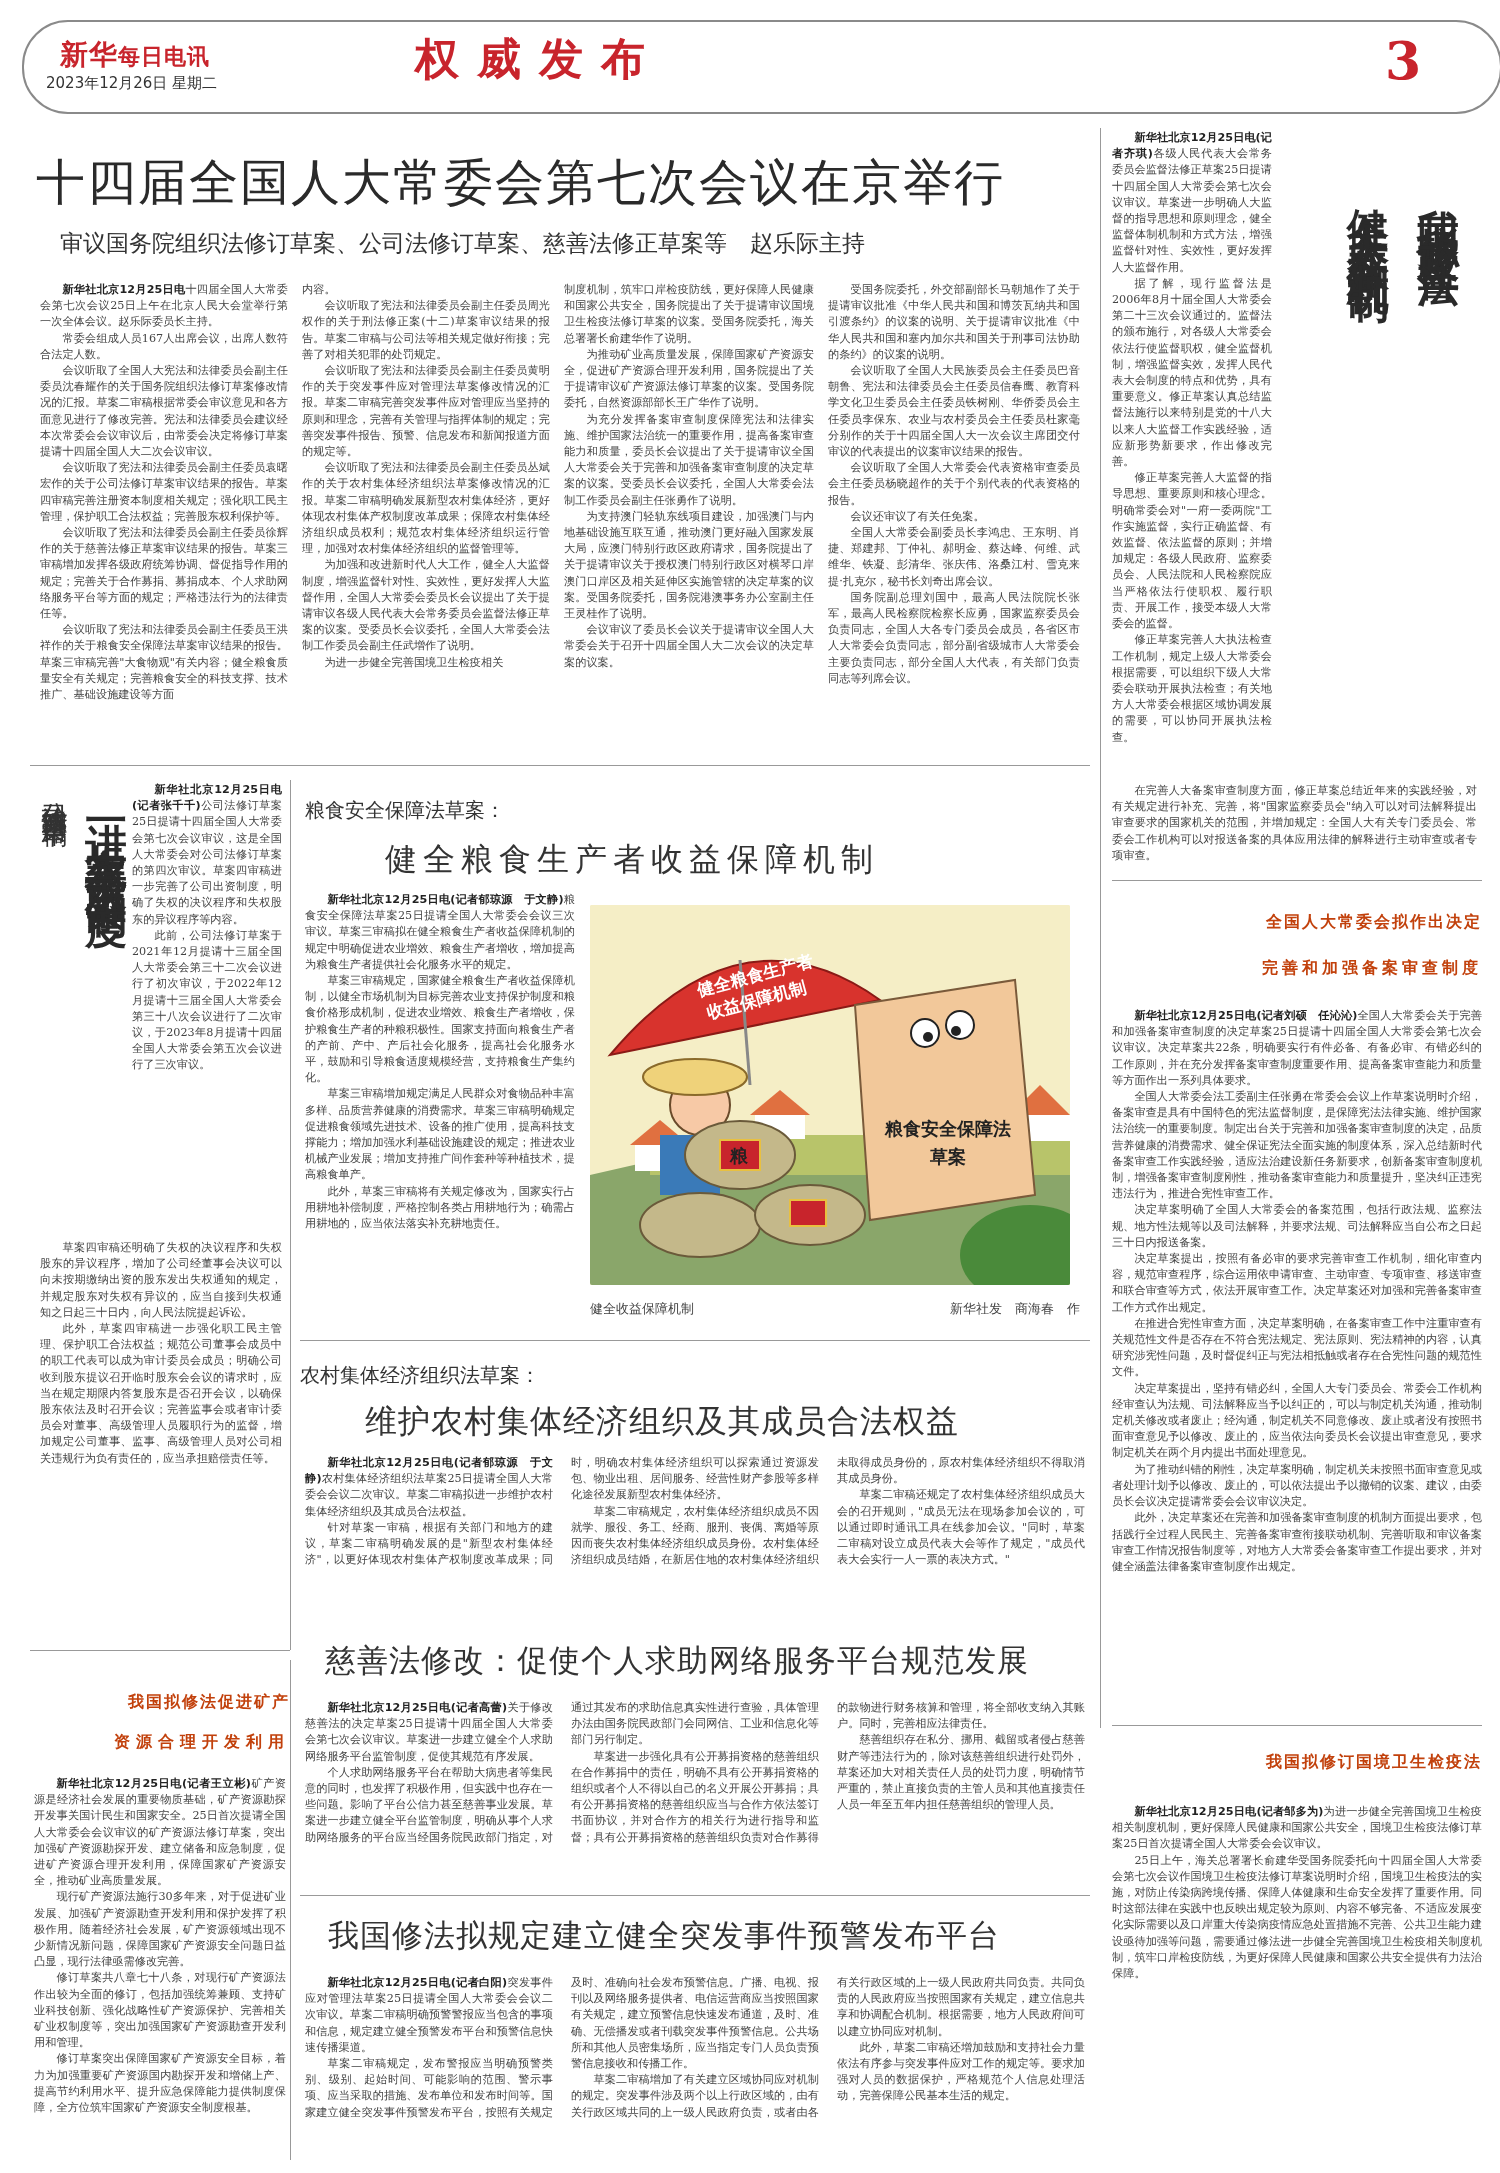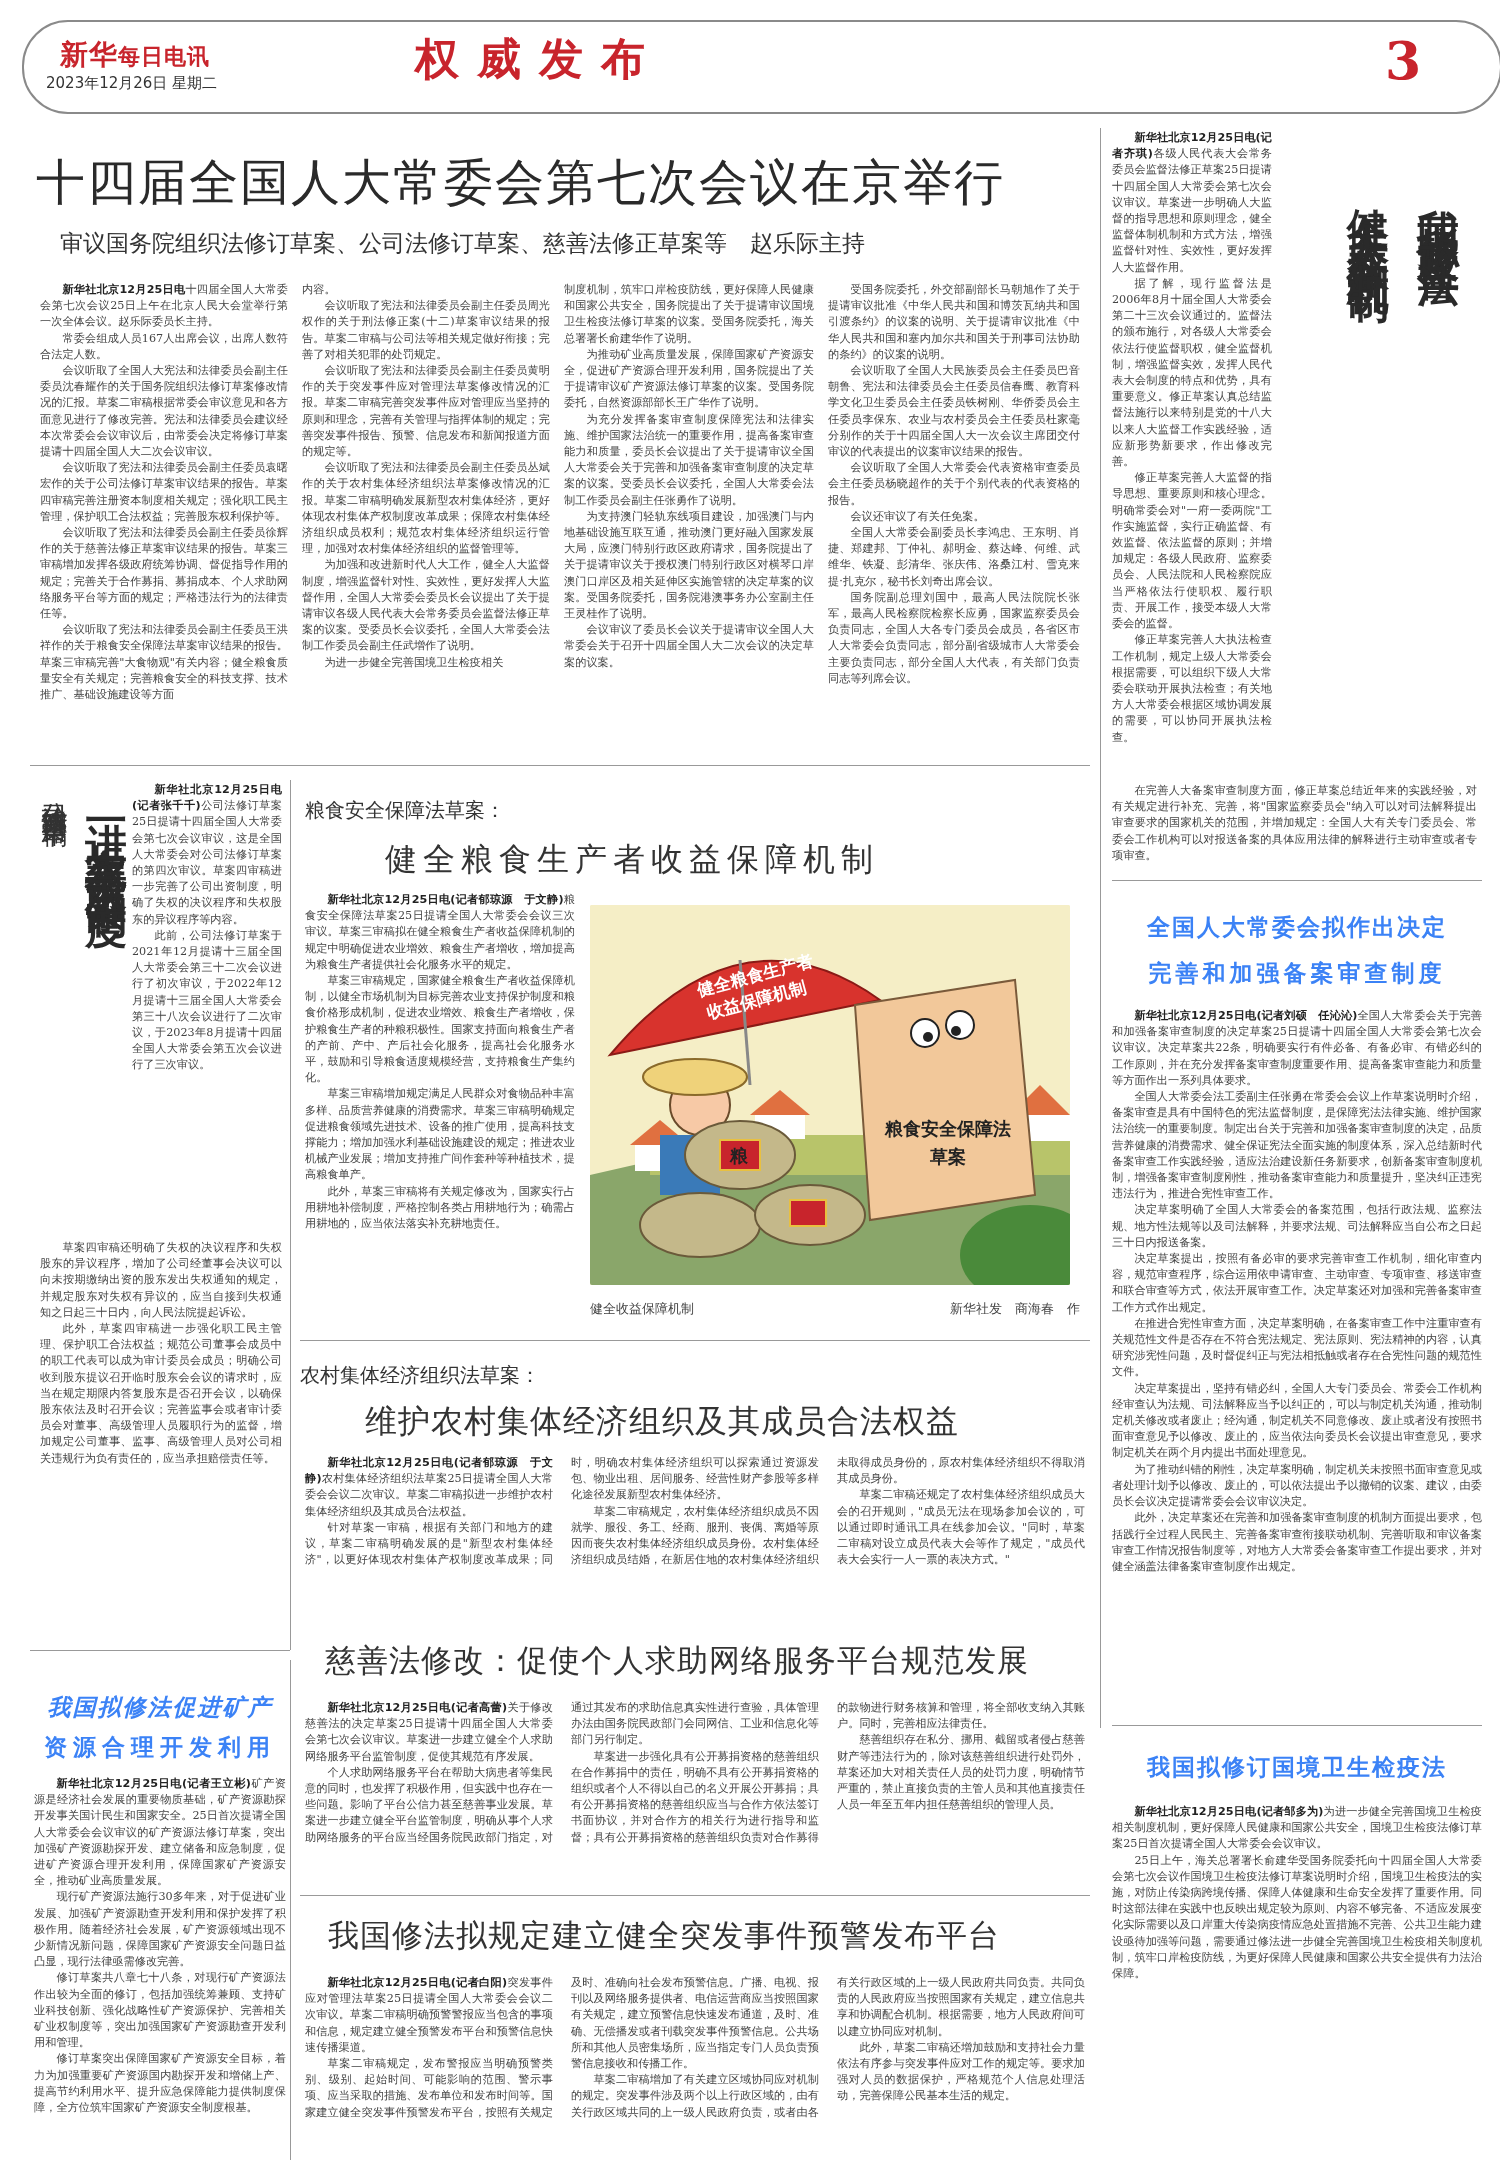--- a/index.html
+++ b/index.html
@@ -23,21 +23,21 @@
   .col p { text-indent: 2em; }
   .col .lead { font-weight: bold; color: #222; font-family: "DejaVu Sans", sans-serif; }
 
   .vtitle { writing-mode: vertical-rl; font-weight: bold; color: #2a2a2a; }
   .vt-big { font-size: 42px; letter-spacing: 8px; }
   .vt-small { font-size: 26px; font-weight: normal; font-family: "DejaVu Sans", sans-serif; letter-spacing: 2px; color: #333; }
 
   .kicker { font-size: 20px; color: #333; font-family: "DejaVu Sans", sans-serif; }
   .sechead { font-size: 32px; color: #333; letter-spacing: 6px; }
   .sechead2 { font-size: 32px; color: #333; font-weight: bold; letter-spacing: 1px; }
-  .boxhead { font-size: 23px; font-weight: bold; color: #3b82f6; text-align: center; letter-spacing: 2px; }
+  .boxhead { font-size: 16px; font-weight: bold; color: #c2410c; text-align: right; letter-spacing: 2px; }
 
   .divider { background: #999; height: 1px; }
   .vdivider { background: #999; width: 1px; }
 
   
   .illus { left: 590px; top: 905px; width: 480px; height: 380px; background: #f3ecc4; overflow: hidden; border-radius: 2px; }
   .caption { font-size: 13px; color: #444; }
 </style>
 </head>
 <body>
@@ -189,21 +189,21 @@
 <div class="abs sechead2" style="left:365px;top:1400px;font-weight:normal;">维护农村集体经济组织及其成员合法权益</div>
 <div class="abs col" style="left:305px;top:1455px;width:780px;column-count:3;column-gap:18px;">
   <p><span class="lead">新华社北京12月25日电(记者郁琼源　于文静)</span><span>农村集体经济组织法草案25日提请全国人大常委会会议二次审议。草案二审稿拟进一步维护农村集体经济组织及其成员合法权益。</span></p>
   <p>针对草案一审稿，根据有关部门和地方的建议，草案二审稿明确发展的是"新型农村集体经济"，以更好体现农村集体产权制度改革成果；同时，明确农村集体经济组织可以探索通过资源发包、物业出租、居间服务、经营性财产参股等多样化途径发展新型农村集体经济。</p>
   <p>草案二审稿规定，农村集体经济组织成员不因就学、服役、务工、经商、服刑、丧偶、离婚等原因而丧失农村集体经济组织成员身份。农村集体经济组织成员结婚，在新居住地的农村集体经济组织未取得成员身份的，原农村集体经济组织不得取消其成员身份。</p>
   <p>草案二审稿还规定了农村集体经济组织成员大会的召开规则，"成员无法在现场参加会议的，可以通过即时通讯工具在线参加会议。"同时，草案二审稿对设立成员代表大会等作了规定，"成员代表大会实行一人一票的表决方式。"</p>
 </div>
 
 <div class="abs divider" style="left:30px;top:1650px;width:260px;"></div>
 
-<div class="abs boxhead" style="left:30px;top:1692px;width:260px;font-style:italic;">我国拟修法促进矿产</div>
+<div class="abs boxhead" style="left:30px;top:1692px;width:260px;">我国拟修法促进矿产</div>
 <div class="abs boxhead" style="left:30px;top:1732px;width:260px;letter-spacing:6px;">资源合理开发利用</div>
 <div class="abs col" style="left:34px;top:1776px;width:252px;">
   <p><span class="lead">新华社北京12月25日电(记者王立彬)</span><span>矿产资源是经济社会发展的重要物质基础，矿产资源勘探开发事关国计民生和国家安全。25日首次提请全国人大常委会会议审议的矿产资源法修订草案，突出加强矿产资源勘探开发、建立储备和应急制度，促进矿产资源合理开发利用，保障国家矿产资源安全，推动矿业高质量发展。</span></p>
   <p>现行矿产资源法施行30多年来，对于促进矿业发展、加强矿产资源勘查开发利用和保护发挥了积极作用。随着经济社会发展，矿产资源领域出现不少新情况新问题，保障国家矿产资源安全问题日益凸显，现行法律亟需修改完善。</p>
   <p>修订草案共八章七十八条，对现行矿产资源法作出较为全面的修订，包括加强统筹兼顾、支持矿业科技创新、强化战略性矿产资源保护、完善相关矿业权制度等，突出加强国家矿产资源勘查开发利用和管理。</p>
   <p>修订草案突出保障国家矿产资源安全目标，着力为加强重要矿产资源国内勘探开发和增储上产、提高节约利用水平、提升应急保障能力提供制度保障，全方位筑牢国家矿产资源安全制度根基。</p>
 </div>
 
 <div class="abs vdivider" style="left:290px;top:1660px;height:500px;"></div>
 

